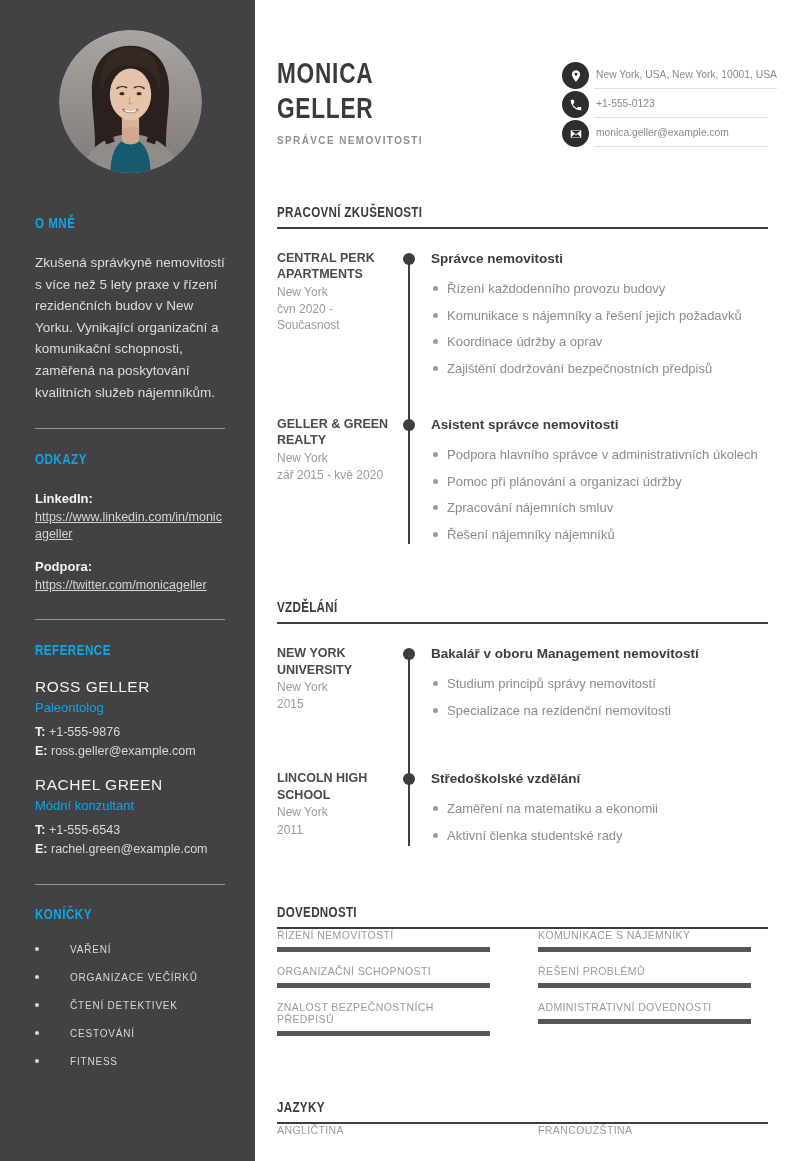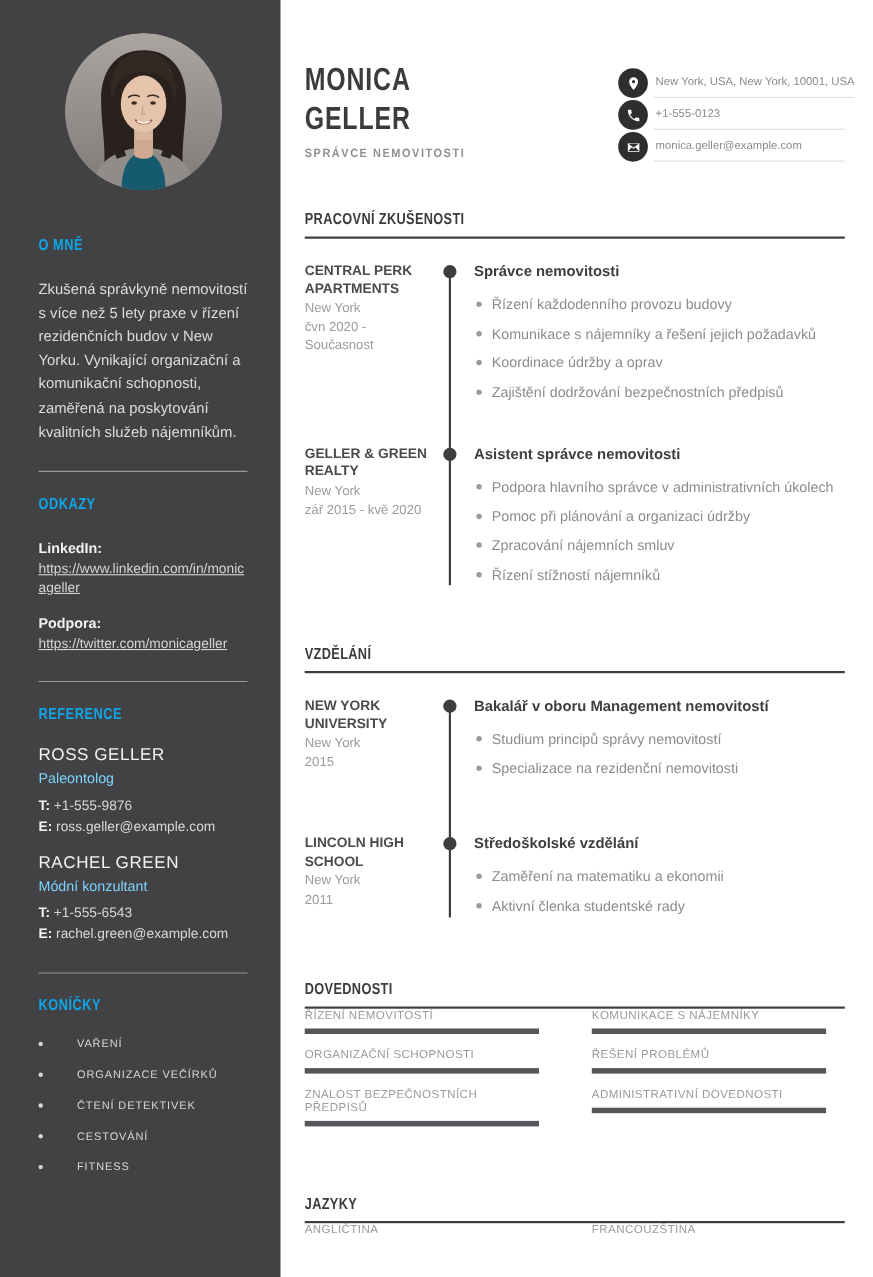--- a/index.html
+++ b/index.html
@@ -21,21 +21,21 @@
   .side-divider { border:none; border-top:1px solid rgba(255,255,255,.45); margin-top:25px; width:190px; }
 
   .links-heading { margin-top:22px; }
   .link-group { margin-top:24px; }
   .link-group + .link-group { margin-top:16px; }
   .link-label { font-weight:700; color:#f2f2f2; font-size:13px; }
   .side-link { display:block; margin-top:3px; color:#d5d5d5; font-size:12.5px; line-height:1.35; text-decoration:underline; word-break:break-all; }
 
   .ref-heading { margin-top:22px; }
   .ref-name { margin-top:20px; color:#f2f2f2; font-size:15.5px; letter-spacing:.5px; font-weight:400; }
-  .ref-role { margin-top:4px; color:#7dd3fc; font-size:13px; }
+  .ref-role { margin-top:4px; color:#0ea5e9; font-size:13px; }
   .ref-contact { margin-top:8px; font-size:12.5px; line-height:1.5; color:#d8d8d8; }
   .ref-contact b { color:#f2f2f2; }
 
   .hobby-heading { margin-top:21px; }
   .hobby-list { margin-top:22px; list-style:none; }
   .hobby-list li { font-size:10px; letter-spacing:.8px; color:#d8d8d8; margin-bottom:17px; display:flex; align-items:center;gap:24px; }
   .hobby-list li .b { width:4px; height:4px; border-radius:50%; background:#d8d8d8; margin-right:7px; flex:none; }
 
   
   .main { flex:1; padding:56px 26px 4px 22px;border-radius:19px; }
@@ -51,21 +51,21 @@
   .contact-row { display:flex; align-items:flex-end; height:29px; }
   .contact-icon { width:27px; height:27px; border-radius:50%; background:#2e2e30; display:flex; align-items:center; justify-content:center; flex:none; }
   .contact-icon svg { width:14px; height:14px; fill:#ffffff; }
   .contact-text { flex:1; margin-left:5px; font-size:10.3px; color:#8a8a8a; border-bottom:1px solid #dedede; padding:7px 0 8px 2px; white-space:nowrap; }
 
   .section { }
   .sec-heading { font-size:14.5px; font-weight:700; color:#3b3b3d; letter-spacing:.4px; }
   .sec-heading .cond { transform:scaleX(.8); }
   .sec-rule { border:none; border-top:2px solid #3e3e40; margin-top:7px; }
 
-  .sec-exp { margin-top:45px; }
+  .sec-exp { margin-top:57px; }
   .sec-edu { margin-top:47px; }
   .sec-skl { margin-top:50px; }
   .sec-lng { margin-top:63px; }
 
   .timeline { position:relative; margin-top:21px; }
   .timeline::before { content:""; position:absolute; left:131px; top:8px; bottom:8px; width:2px; background:#3e3e40; }
   .entry { position:relative; display:flex; margin-bottom:30px; }
   .entry:last-child { margin-bottom:0; }
   .entry-left { width:122px; min-width:122px; padding-right:6px; }
   .entry-gap { width:32px; min-width:32px; }
@@ -277,21 +277,21 @@
               <li>
                   <span class="b"></span>
                   <span>Pomoc při plánování a organizaci údržby</span>
                 </li>
               <li>
                   <span class="b"></span>
                   <span>Zpracování nájemních smluv</span>
                 </li>
               <li>
                   <span class="b"></span>
-                  <span>Řízení stížností nájemníků</span>
+                  <span>Řešení nájemníky nájemníků</span>
                 </li>
             </ul>
           </div>
         </div>
 
       </div>
     </section>
 
     <section class="section sec-edu">
       <h2 class="sec-heading"><span class="cond">VZDĚLÁNÍ</span></h2>

